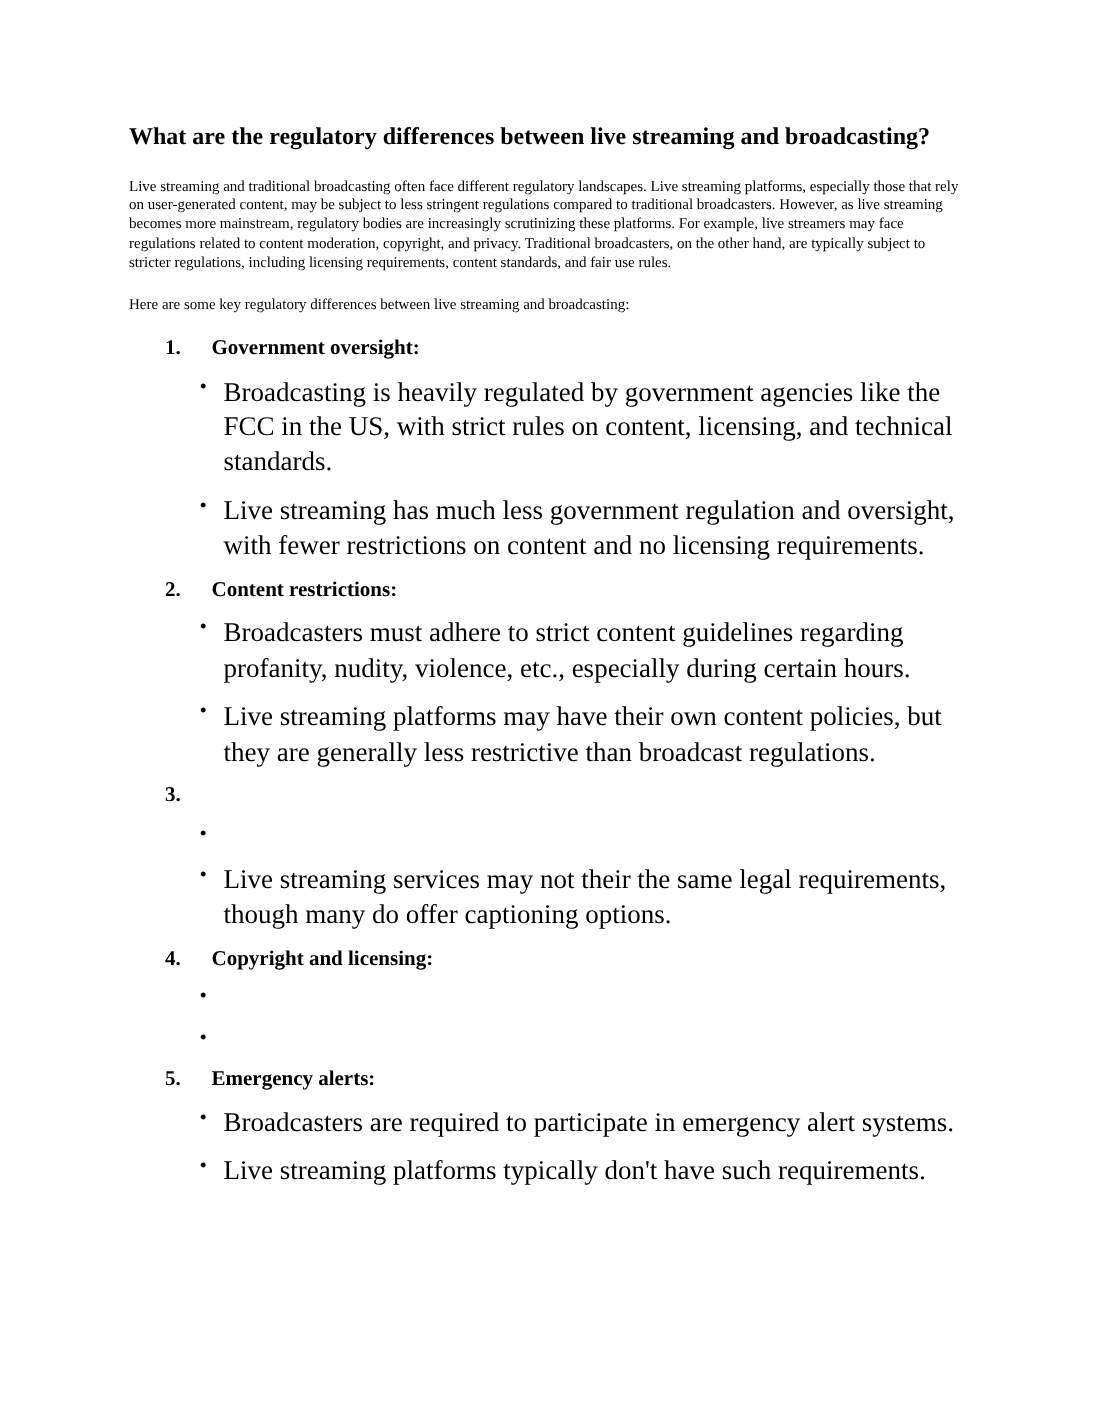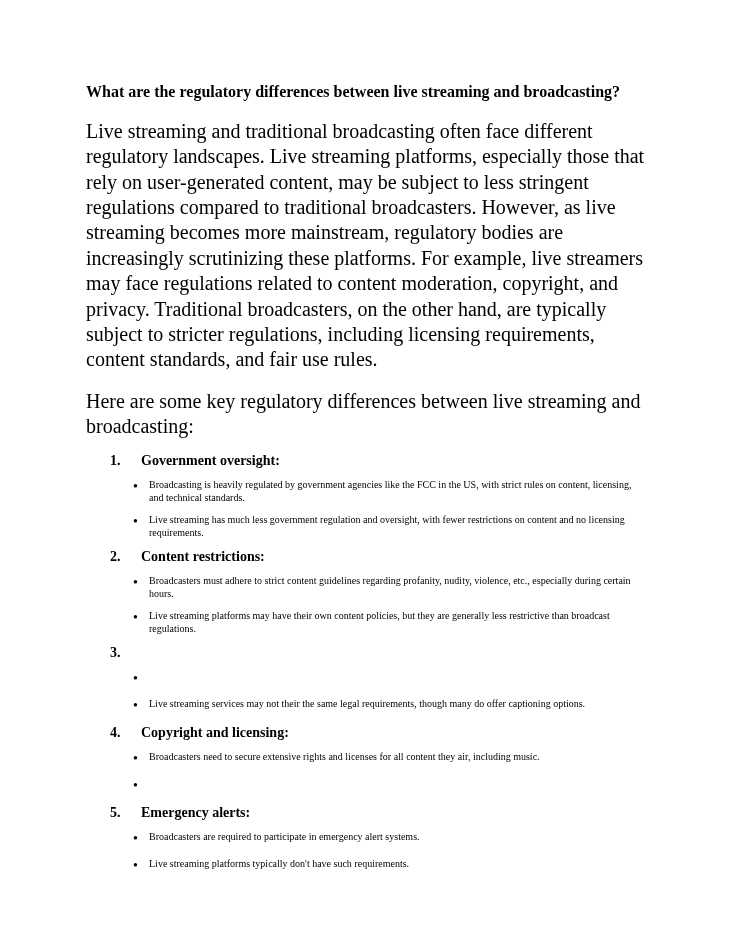--- a/index.html
+++ b/index.html
@@ -20,21 +20,21 @@
     height: 949px;
     padding: 82px 88px 40px 86px;
   }
   .doc-title {
     font-size: 16px;
     font-weight: bold;
     line-height: 1.3;
     margin: 0 0 12px 0;
   }
   .para {
-    font-size: 20px;
+    font-size: 10px;
     line-height: 1.27;
     margin: 16px 0 13px 0;
   }
   .numbered-item {
     margin: 0 0 4px 0;
   }
   .num-row {
     display: flex;
     padding-left: 24px;
     margin-bottom: 8px;
@@ -58,21 +58,21 @@
     margin-bottom: 9px;
   }
   .bullet {
     width: 16px;
     flex: 0 0 16px;
     font-size: 14px;
     line-height: 1.3;
   }
   .bullet-text {
     flex: 1;
-    font-size: 10px;
+    font-size: 18px;
     line-height: 1.3;
   }
 </style>
 </head>
 <body>
 
 <div class="page">
 
   <h1 class="doc-title">What are the regulatory differences between live streaming and broadcasting?</h1>
 
@@ -123,21 +123,20 @@
     </div>
   </div>
 
   <div class="numbered-item">
     <div class="num-row">
       <span class="num">4.</span>
       <span class="section-heading">Copyright and licensing:</span>
     </div>
     <div class="bullet-row">
       <span class="bullet">•</span>
-      <span class="bullet-text">Broadcasters need to secure extensive rights and licenses for all content they air, including music.</span>
     </div>
     <div class="bullet-row">
       <span class="bullet">•</span>
     </div>
   </div>
 
   <div class="numbered-item">
     <div class="num-row">
       <span class="num">5.</span>
       <span class="section-heading">Emergency alerts:</span>

